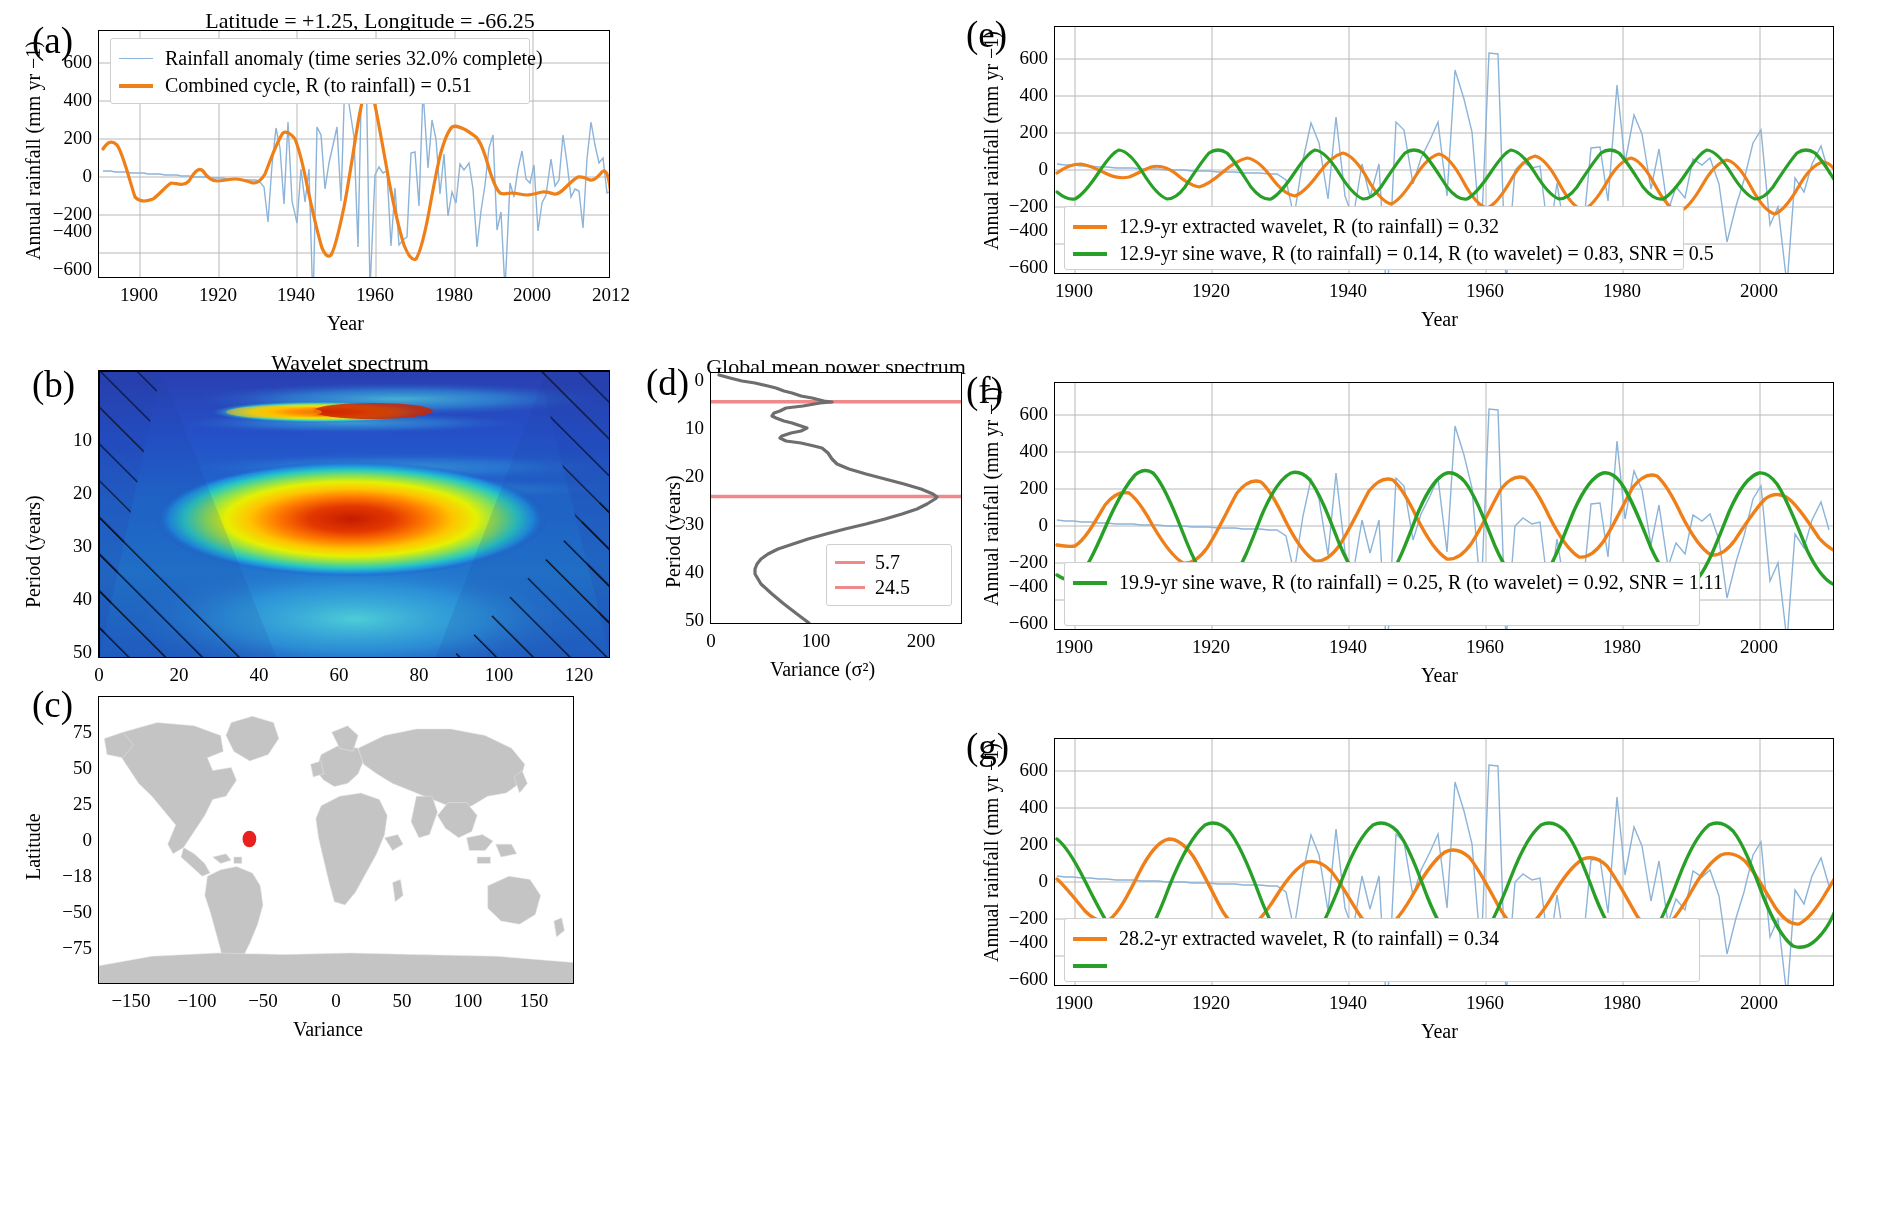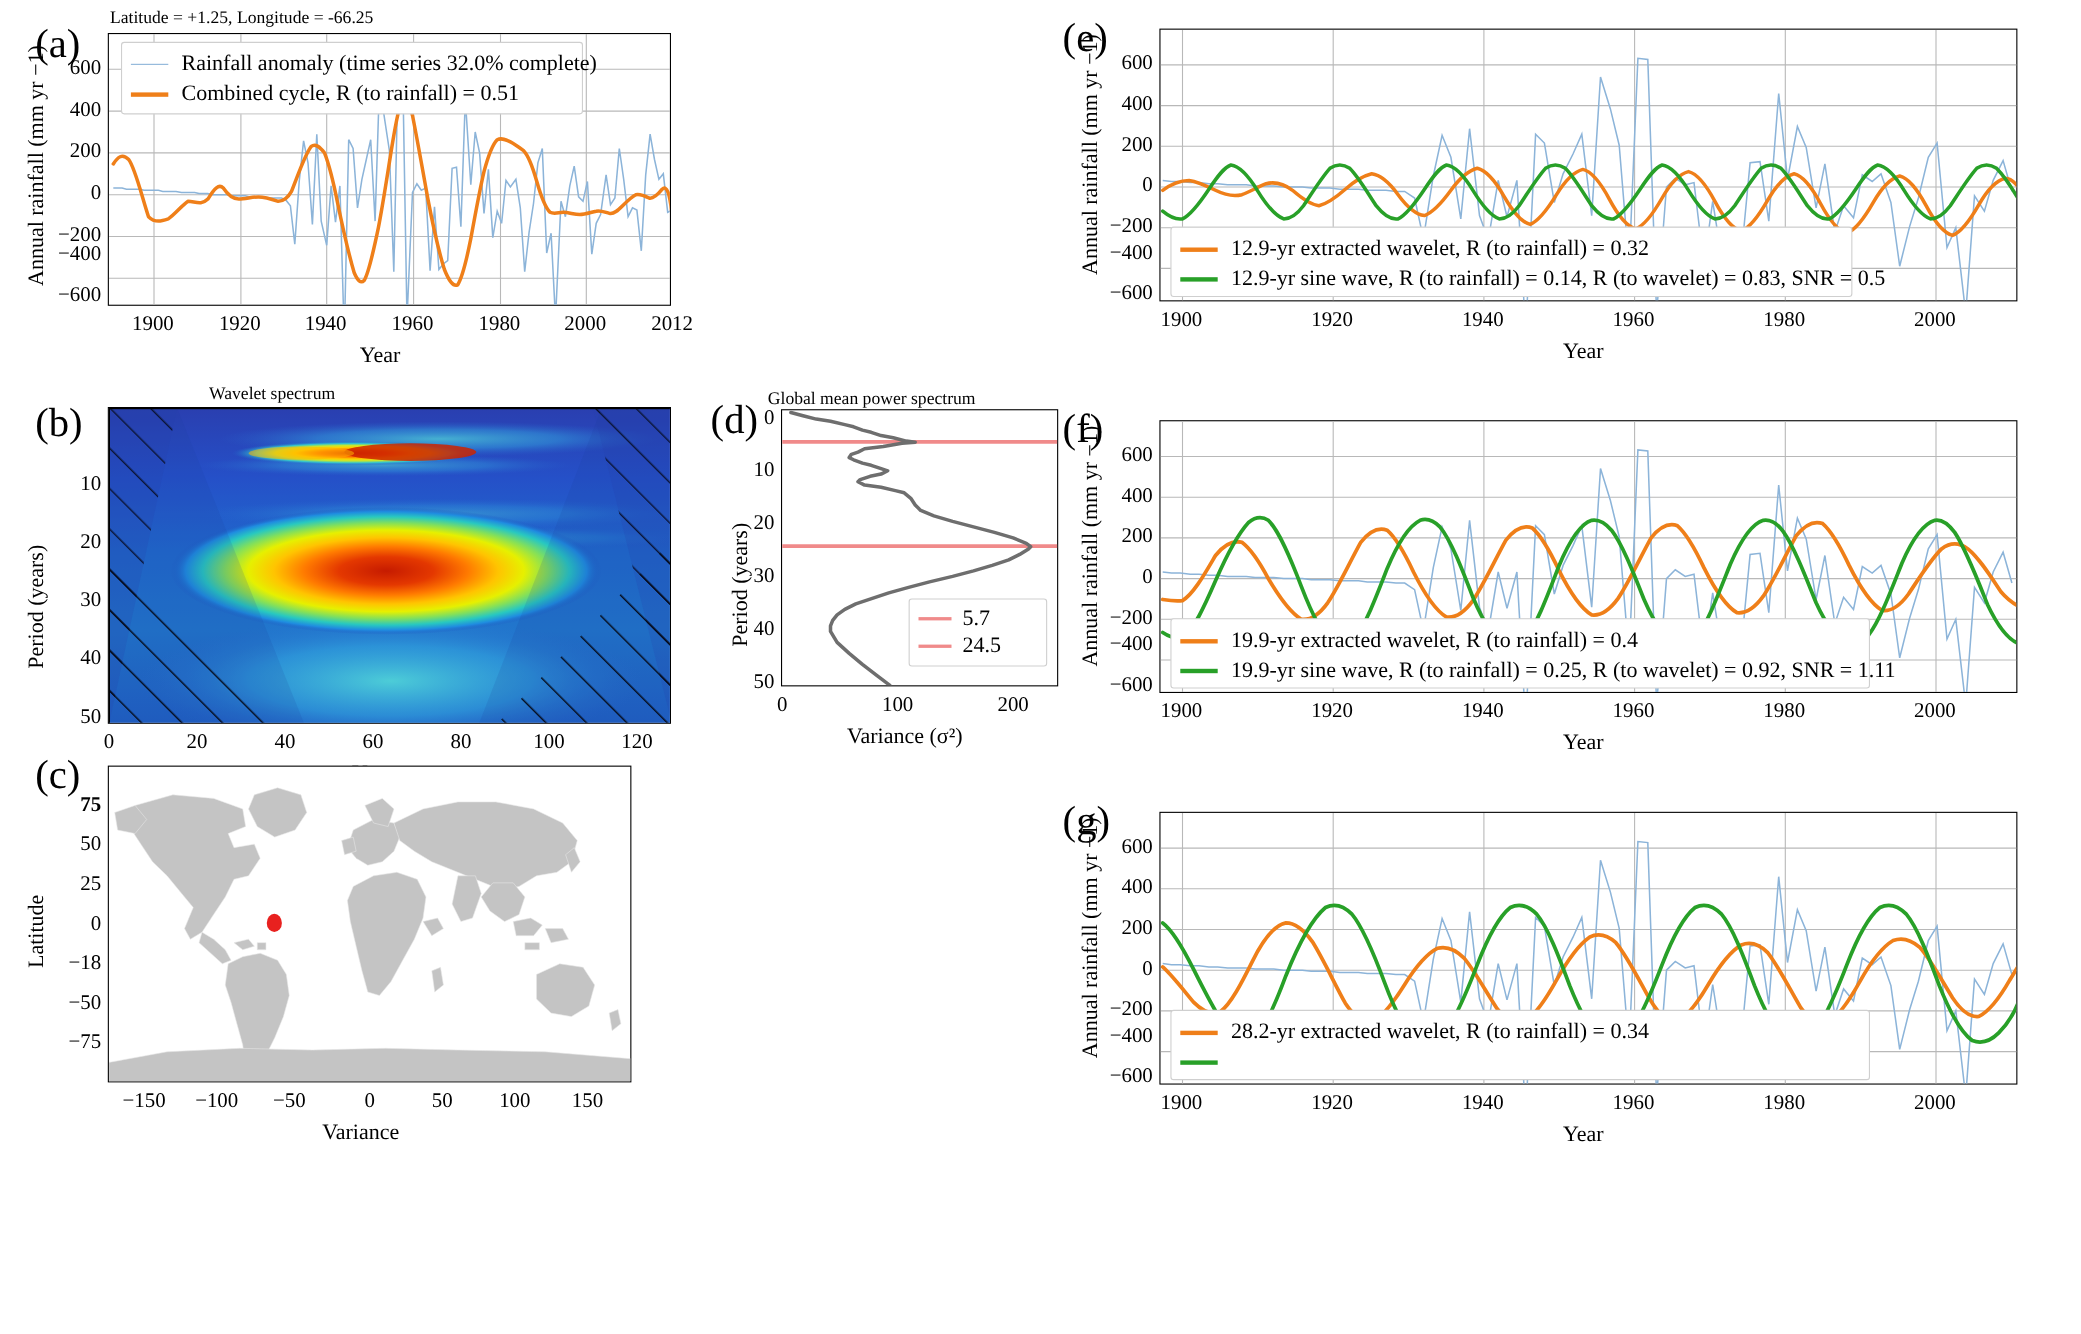--- a/index.html
+++ b/index.html
@@ -19,21 +19,22 @@
   .panel-label {
     position: absolute;
     font-family: "Liberation Serif", serif;
     font-size: 37px;
     line-height: 1;
     color: #000;
   }
   .panel-title {
     position: absolute;
     font-family: "Liberation Serif", serif;
-    font-size: 16px;
+    font-size: 22px;
+    text-align: center;
     color: #000;
     white-space: nowrap;
   }
   .axis-label {
     position: absolute;
     font-family: "Liberation Serif", serif;
     font-size: 20px;
     color: #000;
     white-space: nowrap;
   }
@@ -252,21 +253,21 @@
     <div class="tick-x" style="left:339px;top:316px;">60</div>
     <div class="tick-x" style="left:419px;top:316px;">80</div>
     <div class="tick-x" style="left:499px;top:316px;">100</div>
     <div class="tick-x" style="left:579px;top:316px;">120</div>
     <div class="axis-label" style="left:320px;top:344px;">Years</div>
   </div>
 
   <div class="panel" style="left:0;top:672px;">
     <div class="panel-label" style="left:32px;top:14px;">(c)</div>
 
-    <div class="tick-y" style="left:36px;top:60px;width:56px;font-weight:bold;">75</div>
+    <div class="tick-y" style="left:36px;top:60px;width:56px;">75</div>
     <div class="tick-y" style="left:36px;top:96px;width:56px;">50</div>
     <div class="tick-y" style="left:36px;top:132px;width:56px;">25</div>
     <div class="tick-y" style="left:36px;top:168px;width:56px;">0</div>
     <div class="tick-y" style="left:30px;top:204px;width:62px;">−18</div>
     <div class="tick-y" style="left:30px;top:240px;width:62px;">−50</div>
     <div class="tick-y" style="left:30px;top:276px;width:62px;">−75</div>
     <div class="axis-label vertical" style="left:22px;top:208px;">Latitude</div>
 
     <div class="plot-frame" style="left:98px;top:24px;width:476px;height:288px;">
       <svg width="476" height="288" viewBox="0 0 360 180" preserveAspectRatio="none">
@@ -460,24 +461,20 @@
         <g clip-path="url(#clipF)">
           <polyline fill="none" stroke="#8cb4d9" stroke-width="1.4" points="2,137 10,138 18,138 27,139 35,139 44,140 52,140 61,141 69,141 78,141 86,142 95,142 103,142 112,143 120,143 129,143 137,144 146,144 154,144 163,145 171,145 180,145 188,146 197,146 205,146 214,147 222,147 231,153 239,190 248,133 256,96 264,116 273,172 281,90 290,169 298,191 307,137 315,170 324,137 332,275 341,95 349,103 358,157 366,131 375,113 383,95 392,169 400,43 409,72 417,105 426,215 434,26 443,27 451,258 460,143 468,135 477,141 485,139 494,214 502,156 511,213 519,208 528,205 536,121 545,120 553,174 562,58 570,136 579,88 587,107 596,162 604,122 613,184 621,160 630,171 638,132 647,138 655,131 664,157 672,215 681,179 689,153 698,116 706,103 715,198 723,180 732,258 740,151 749,165 757,137 766,119 774,147"></polyline>
           <path fill="none" stroke="#ef7f19" stroke-width="3.4" stroke-linejoin="round" stroke-linecap="round" d="M2,162 C8,163 14,164 20,163 C30,157 40,139 50,122 C58,112 66,108 74,110 C82,116 90,128 98,143 C108,160 118,174 128,180 C136,181 144,176 152,165 C162,150 172,128 182,110 C190,100 198,96 206,99 C214,106 222,120 230,137 C240,157 250,172 260,178 C268,179 276,174 284,163 C294,148 304,126 314,108 C322,98 330,94 338,97 C346,104 354,118 362,135 C372,155 382,170 392,176 C400,177 408,172 416,161 C426,146 436,124 446,106 C454,96 462,92 470,95 C478,102 486,116 494,133 C504,153 514,168 524,174 C532,175 540,170 548,159 C558,144 568,122 578,104 C586,94 594,90 602,93 C610,100 618,114 626,131 C636,151 646,166 656,172 C664,173 672,168 680,157 C690,142 700,126 710,116 C718,110 726,110 734,116 C744,124 754,140 764,155 C770,162 776,166 780,168"></path>
           <path fill="none" stroke="#28a028" stroke-width="3.4" stroke-linejoin="round" stroke-linecap="round" d="M2,192 C8,196 14,198 20,197 C30,190 40,168 50,145 C60,122 70,103 80,92 C86,87 92,86 98,90 C108,100 118,124 128,150 C138,176 148,196 158,204 C164,206 170,204 176,198 C186,186 196,160 206,134 C216,110 226,95 236,90 C242,88 248,90 254,96 C264,108 274,134 284,160 C294,184 304,199 314,204 C320,205 326,203 332,197 C342,185 352,158 362,132 C372,108 382,93 392,90 C398,89 404,92 410,99 C420,112 430,138 440,163 C450,186 460,199 470,203 C476,204 482,201 488,195 C498,182 508,155 518,130 C528,107 538,93 548,90 C554,89 560,92 566,100 C576,114 586,140 596,165 C606,187 616,199 626,203 C632,204 638,201 644,194 C654,181 664,154 674,129 C684,106 694,93 704,90 C710,89 716,93 722,101 C732,116 742,142 752,167 C762,188 772,199 780,202"></path>
         </g>
       </svg>
     </div>
 
     <div class="legend-box" style="left:104px;top:206px;width:636px;height:64px;">
       <div class="legend-row">
-        <span class="legend-swatch" style="border-top-width:4px;border-top-color:#ef7f19;"></span>
-        <span class="legend-text">19.9-yr extracted wavelet, R (to rainfall) = 0.4</span>
-      </div>
-      <div class="legend-row">
         <span class="legend-swatch" style="border-top-width:4px;border-top-color:#28a028;"></span>
         <span class="legend-text">19.9-yr sine wave, R (to rainfall) = 0.25, R (to wavelet) = 0.92, SNR = 1.11</span>
       </div>
     </div>
 
     <div class="tick-x" style="left:114px;top:280px;">1900</div>
     <div class="tick-x" style="left:251px;top:280px;">1920</div>
     <div class="tick-x" style="left:388px;top:280px;">1940</div>
     <div class="tick-x" style="left:525px;top:280px;">1960</div>
     <div class="tick-x" style="left:662px;top:280px;">1980</div>

